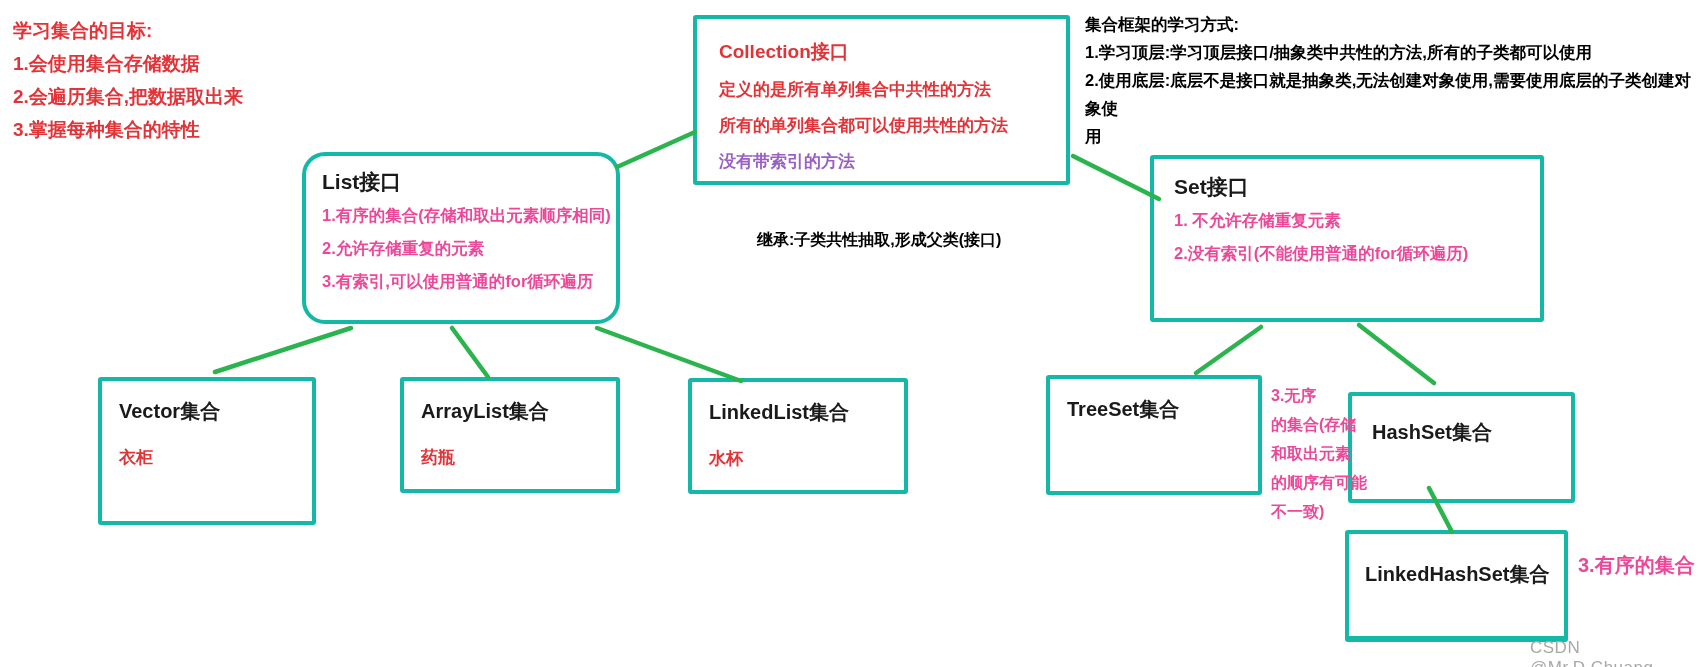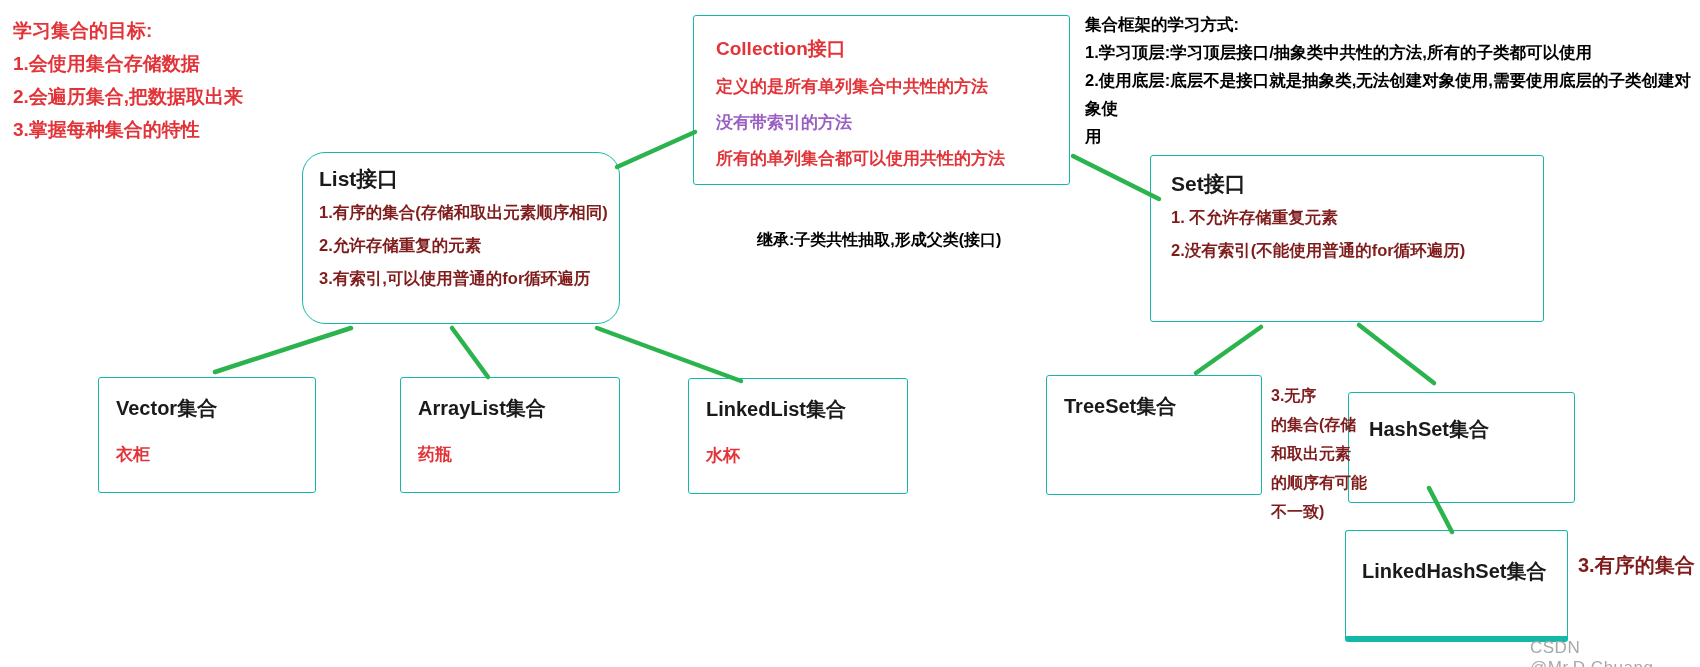--- a/index.html
+++ b/index.html
@@ -9,50 +9,50 @@
     width:1700px; height:667px;
     background:#ffffff;
     font-family:"Liberation Sans","DejaVu Sans",sans-serif;
     overflow:hidden;
     font-weight:bold;
   }
   .abs { position:absolute; }
 
   
   .t-red    { color:#e23438; }
-  .t-blue   { color:#7f1d1d; }
+  .t-blue   { color:#ec4899; }
   .t-purple { color:#9a5fc2; }
   .t-green  { color:#000000; }
   .t-gray   { color:#a8a8a8; }
 
   
   .goals { left:13px; top:14px; font-size:19px; line-height:33px; z-index:10; }
   .method { left:1085px; top:10px; font-size:16.5px; line-height:28px; z-index:10; }
   .inherit-note { left:757px; top:230px; font-size:16px; z-index:10; }
 
   
   .box {
     position:absolute;
-    border:1px solid #14b8a6;
+    border:4px solid #14b8a6;
     border-radius:3px;
     background:#ffffff;
     z-index:10;
   }
   .box-collection { left:693px; top:15px;  width:377px; height:170px; padding:20px 0 0 22px; }
   .box-collection .bt { font-size:19px; margin-bottom:13px; }
   .box-collection .bl { font-size:17px; margin-bottom:13px; }
 
   .box-list { left:302px; top:152px; width:318px; height:172px; padding:12px 0 0 16px;border-radius:23px; }
   .box-set  { left:1150px; top:155px; width:394px; height:167px; padding:14px 0 0 20px; }
   .iface-title { font-size:21px; color:#1a1a1a; margin-bottom:9px; }
   .iface-line  { font-size:16.5px; margin-bottom:11px; white-space:nowrap; }
 
   .leaf-title { font-size:20px; color:#1a1a1a; white-space:nowrap; }
   .leaf-note  { font-size:17px; margin-top:21px; }
-  .box-vector        { left:98px;   top:377px; width:218px; height:116px; padding:17px 0 0 17px; }
+  .box-vector        { left:98px;   top:377px; width:218px; height:148px; padding:17px 0 0 17px; }
   .box-arraylist     { left:400px;  top:377px; width:220px; height:116px; padding:17px 0 0 17px; }
   .box-linkedlist    { left:688px;  top:378px; width:220px; height:116px; padding:17px 0 0 17px; }
   .box-treeset       { left:1046px; top:375px; width:216px; height:120px; padding:17px 0 10px 17px; }
   .box-hashset       { left:1348px; top:392px; width:227px; height:111px; padding:23px 0 0 20px; }
   .box-linkedhashset { left:1345px; top:530px; width:223px; height:112px; border-bottom-width:6px; padding:27px 0 0 16px; }
 
   .treeset-note { left:1271px; top:381px; font-size:16px; line-height:29px; z-index:30; white-space:nowrap; }
   .lhs-note     { left:1578px; top:552px; font-size:20px; z-index:30; white-space:nowrap; }
 
   .watermark { left:1530px; top:638px; font-size:17px; font-weight:normal; z-index:40; letter-spacing:0.5px; }
@@ -76,22 +76,22 @@
 <div class="abs method t-green">
   <div>集合框架的学习方式:</div>
   <div>1.学习顶层:学习顶层接口/抽象类中共性的方法,所有的子类都可以使用</div>
   <div>2.使用底层:底层不是接口就是抽象类,无法创建对象使用,需要使用底层的子类创建对象使</div>
   <div>用</div>
 </div>
 
 <div class="box box-collection">
   <div class="bt t-red">Collection接口</div>
   <div class="bl t-red">定义的是所有单列集合中共性的方法</div>
+  <div class="bl t-red">所有的单列集合都可以使用共性的方法</div>
   <div class="bl t-purple">没有带索引的方法</div>
-  <div class="bl t-red">所有的单列集合都可以使用共性的方法</div>
 </div>
 
 <div class="box box-list">
   <div class="iface-title">List接口</div>
   <div class="iface-line t-blue">1.有序的集合(存储和取出元素顺序相同)</div>
   <div class="iface-line t-blue">2.允许存储重复的元素</div>
   <div class="iface-line t-blue">3.有索引,可以使用普通的for循环遍历</div>
 </div>
 
 <div class="box box-set">

